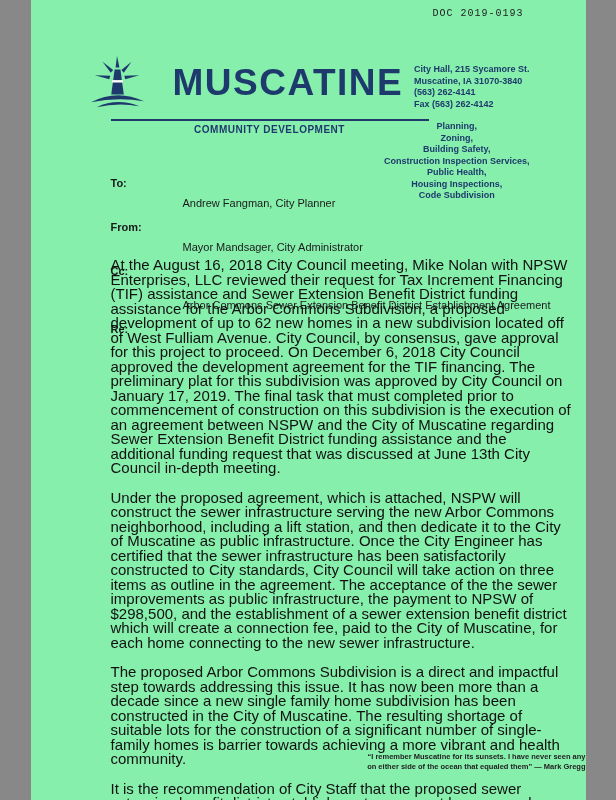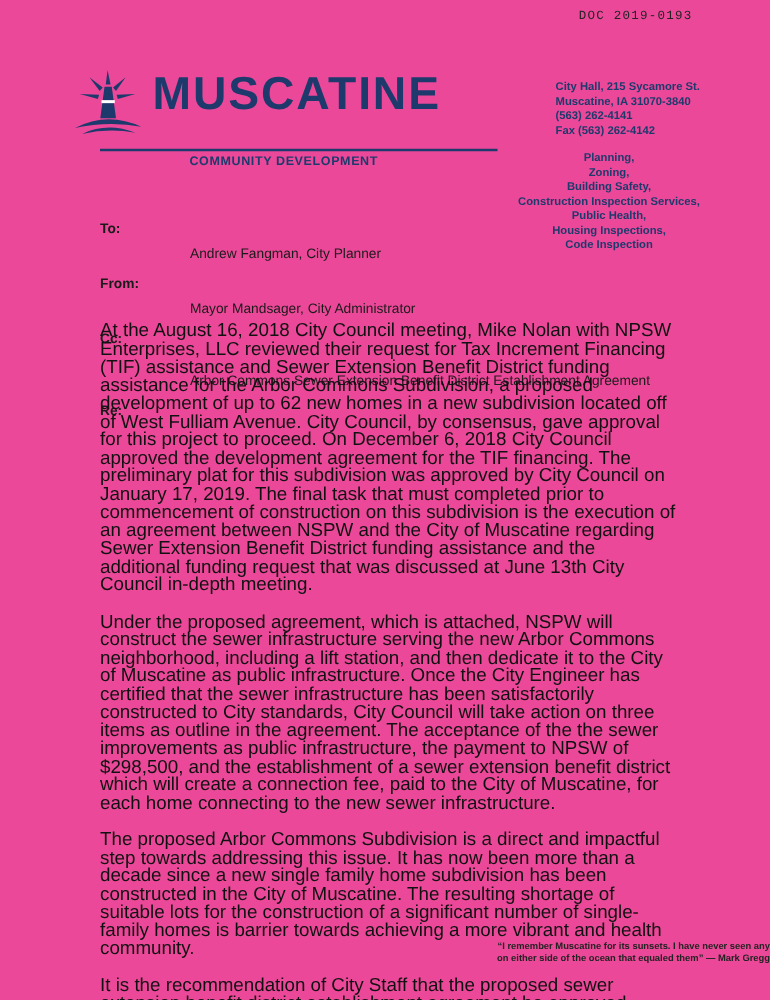--- a/index.html
+++ b/index.html
@@ -1,40 +1,42 @@
 <!DOCTYPE html>
 <html><head>
 <meta charset="utf-8">
 <style>
   * { margin: 0; padding: 0; box-sizing: border-box; }
   html, body { background: #888; }
   .page {
     position: relative;
-    width: 616px;
+    width: 555px;
     height: 800px;
     margin: 0 auto;
-    background: #ec4899;
+    background: #86efac;
     font-family: "Liberation Sans", sans-serif;
     color: #1a1a1a;
     overflow: hidden;
   }
   .doc-number {
     position: absolute;
     top: 8px;
     right: 62px;
     font-family: "Liberation Mono", monospace;
     font-size: 10px;
     letter-spacing: 1px;
     color: #222;
   }
   .logo-block {
     position: absolute;
     top: 54px;
     left: 58px;
     display: flex;
+    align-items: center;
+    gap: 20px;
   }
   .logo-icon { width: 58px; height: 58px; margin-right: 6px; }
   .city-name {
     font-size: 37px;
     font-weight: bold;
     letter-spacing: 1.5px;
     color: #1e3a6d;
     font-family: "Liberation Sans", sans-serif;
   }
   .contact-block {
@@ -51,21 +53,21 @@
     position: absolute;
     top: 119px;
     left: 80px;
     width: 318px;
     height: 2px;
     background: #1e3a6d;
   }
   .dept-title {
     position: absolute;
     top: 124px;
-    left: 68px;
+    left: 80px;
     width: 318px;
     text-align: center;
     font-size: 10px;
     font-weight: bold;
     letter-spacing: 0.5px;
     color: #1e3a6d;
   }
   .services-block {
     position: absolute;
     top: 121px;
@@ -146,21 +148,21 @@
   <div class="dept-rule"></div>
   <div class="dept-title">COMMUNITY DEVELOPMENT</div>
 
   <div class="services-block">
     <div>Planning,</div>
     <div>Zoning,</div>
     <div>Building Safety,</div>
     <div>Construction Inspection Services,</div>
     <div>Public Health,</div>
     <div>Housing Inspections,</div>
-    <div>Code Inspection</div>
+    <div>Code Subdivision</div>
   </div>
 
   <div class="memo-fields">
     <div class="memo-row">
       <span class="label">To:</span>
     </div>
     <div class="memo-row">
       <span class="label">From:</span>
       <span class="value">Andrew Fangman, City Planner</span>
     </div>

